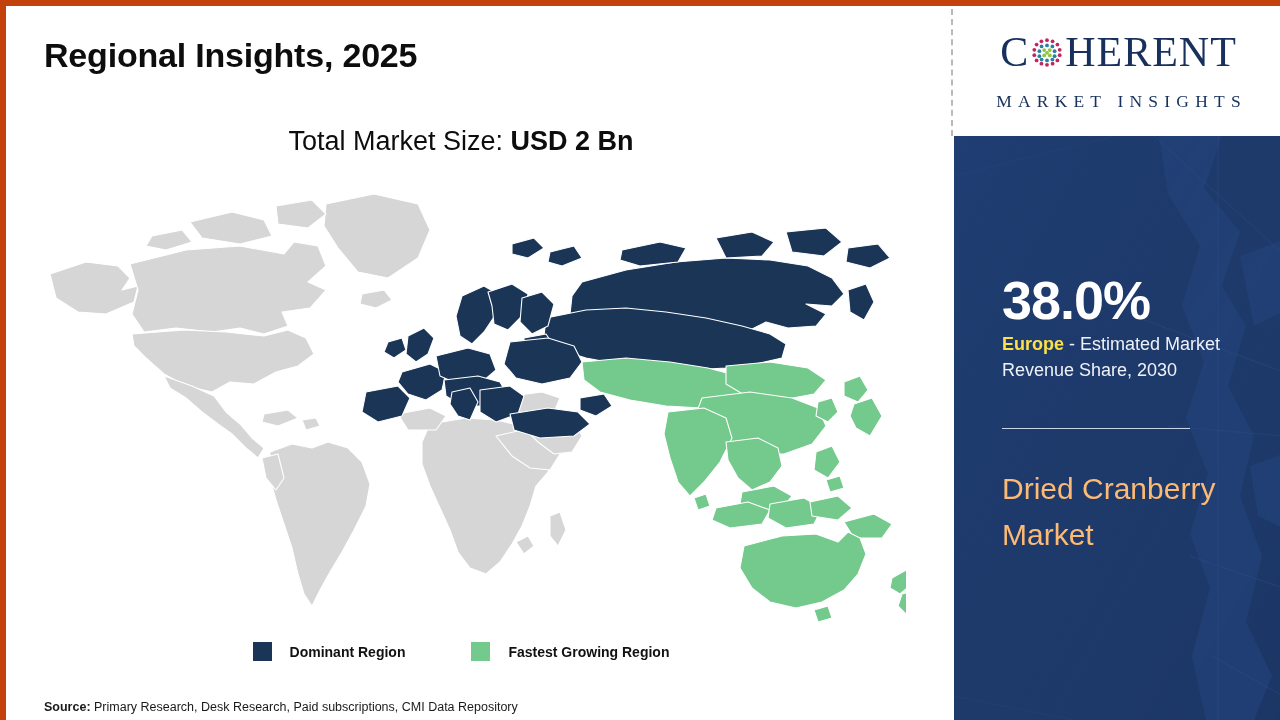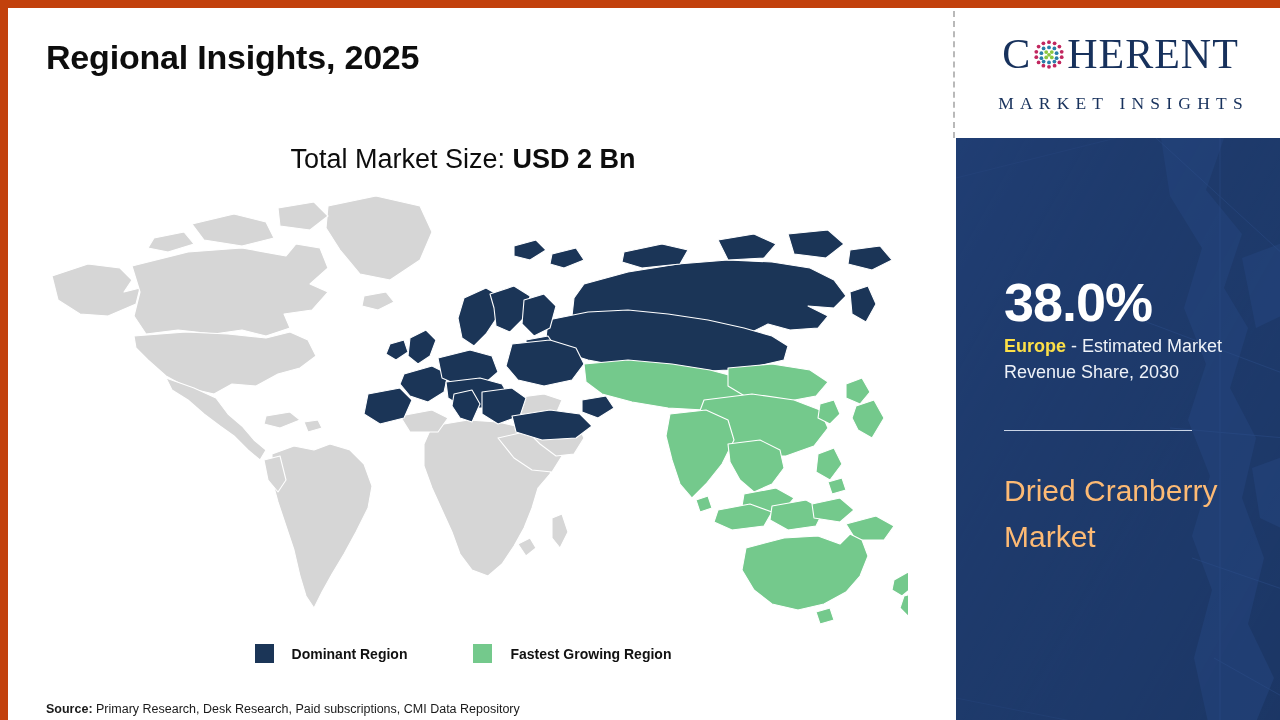--- a/index.html
+++ b/index.html
@@ -4,36 +4,36 @@
 <style>
   html,body{margin:0;padding:0;}
   body{
     width:1280px;height:720px;overflow:hidden;
     font-family:"Liberation Sans","DejaVu Sans",sans-serif;
     background:#ffffff;
   }
   #page{
     position:relative;width:1280px;height:720px;
     box-sizing:border-box;
-    border:8px solid #c2410c;
+    border:6px solid #c2410c;
     background:#ffffff;
   }
 
   
   #left-pane{
     position:absolute;left:0;top:0;width:948px;height:714px;
     background:#ffffff;
   }
   #page-title{
     position:absolute;left:38px;top:30px;
     font-size:34px;font-weight:bold;color:#0d0d0d;
     letter-spacing:-0.2px;white-space:nowrap;
   }
   #market-size-line{
-    position:absolute;left:0;top:136px;width:910px;
+    position:absolute;left:0;top:120px;width:910px;
     text-align:center;font-size:27px;color:#0d0d0d;white-space:nowrap;
   }
   #market-size-value{font-weight:bold;}
 
   
   #map-wrap{
     position:absolute;left:20px;top:180px;width:880px;height:440px;
   }
   #map-wrap svg{display:block;width:100%;height:100%;}
 

